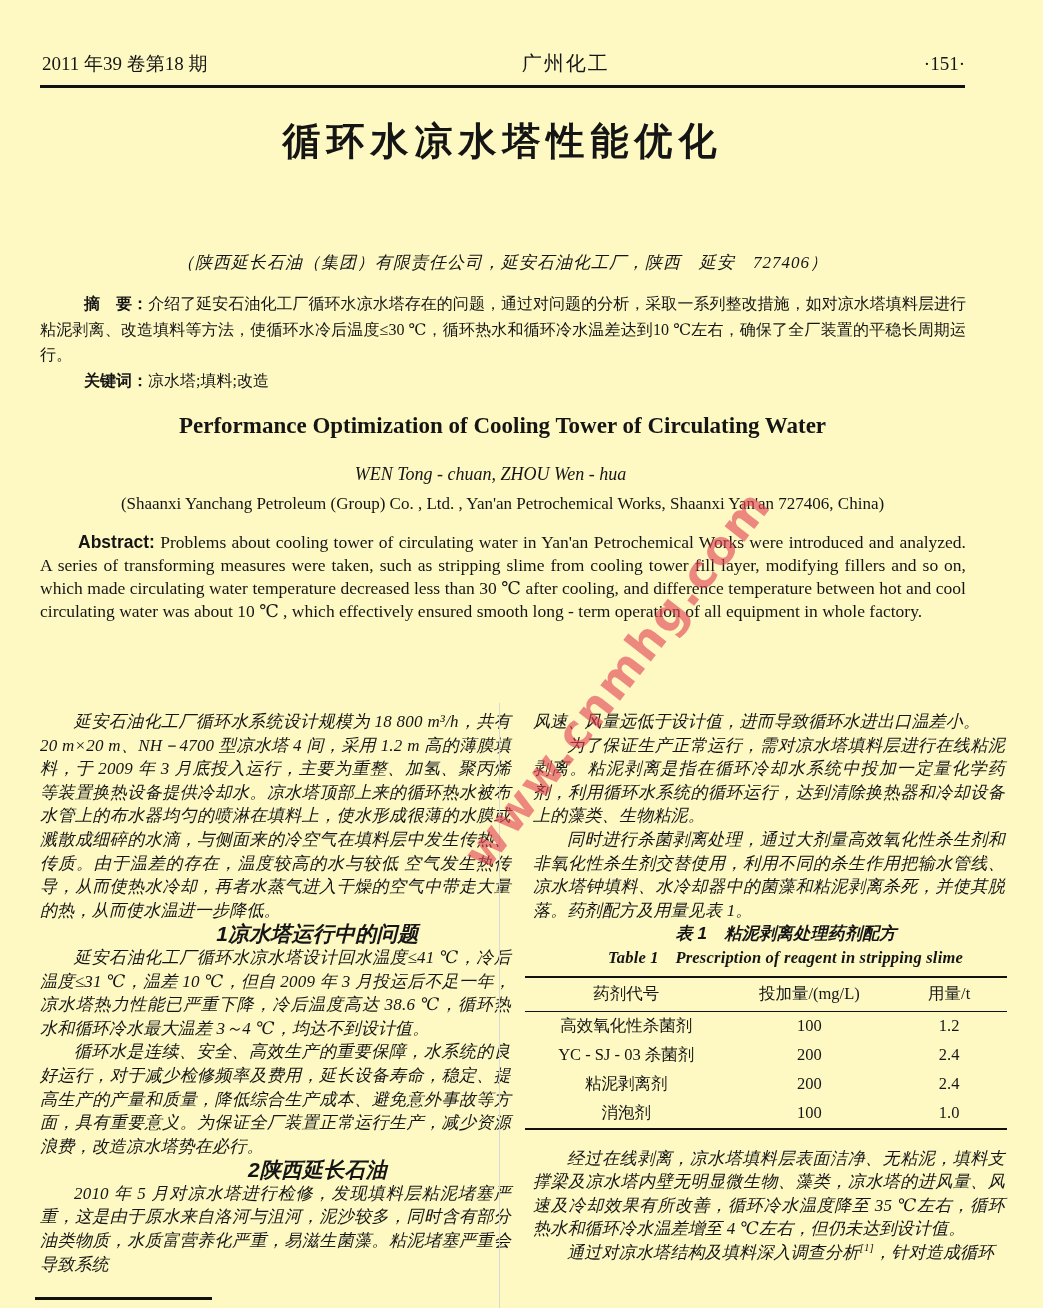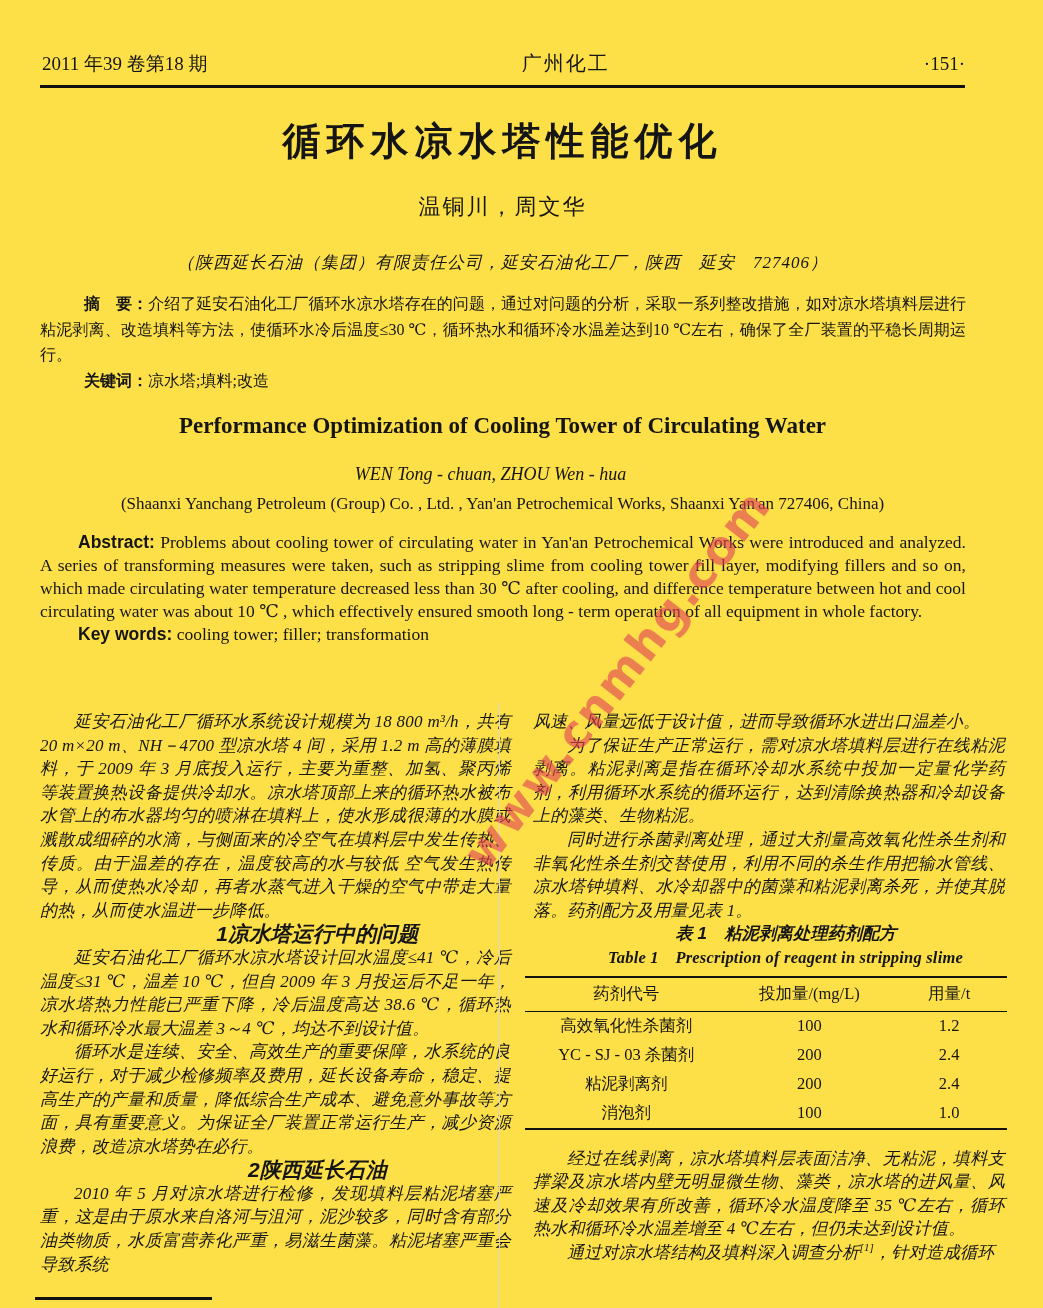--- a/index.html
+++ b/index.html
@@ -1,19 +1,19 @@
 <!DOCTYPE html>
 <html><head>
 <meta charset="utf-8">
 <style>
   html,body{margin:0;padding:0;background:#888;}
   .page{
     position:relative;
     width:1043px;height:1308px;
-    background:#fde047;
+    background:#fef9c3;
     font-family:"Liberation Serif","DejaVu Serif",serif;
     color:#151515;
     overflow:hidden;
   }
   
   .hdr{position:absolute;top:50px;left:42px;width:923px;display:flex;justify-content:space-between;align-items:baseline;font-size:19px;}
   .hdr .jname{font-size:20px;letter-spacing:2px;}
   .hdr-rule{position:absolute;top:85px;left:40px;width:925px;height:3px;background:#111;}
   
   .title-cn{position:absolute;top:116px;left:40px;width:925px;text-align:center;
@@ -66,35 +66,33 @@
 <div class="page">
 
   <div class="hdr">
     <span>2011 年39 卷第18 期</span>
     <span class="jname">广州化工</span>
     <span>·151·</span>
   </div>
   <div class="hdr-rule"></div>
 
   <div class="title-cn">循环水凉水塔性能优化</div>
-  <div class="authors-cn">温铜川，周文华</div>
   <div class="affil-cn">（陕西延长石油（集团）有限责任公司，延安石油化工厂，陕西　延安　727406）</div>
 
   <div class="abs-cn">
     <p class="para"><span class="blabel">摘　要：</span><span>介绍了延安石油化工厂循环水凉水塔存在的问题，通过对问题的分析，采取一系列整改措施，如对凉水塔填料层进行粘泥剥离、改造填料等方法，使循环水冷后温度≤30 ℃，循环热水和循环冷水温差达到10 ℃左右，确保了全厂装置的平稳长周期运行。</span></p>
     <p class="kw"><span class="blabel">关键词：</span><span>凉水塔;填料;改造</span></p>
   </div>
 
   <div class="title-en">Performance Optimization of Cooling Tower of Circulating Water</div>
   <div class="authors-en">WEN Tong - chuan, ZHOU Wen - hua</div>
   <div class="affil-en">(Shaanxi Yanchang Petroleum (Group) Co. , Ltd. , Yan'an Petrochemical Works, Shaanxi Yan'an 727406, China)</div>
 
   <div class="abs-en">
     <p class="para"><span class="blabel">Abstract:</span><span> Problems about cooling tower of circulating water in Yan'an Petrochemical Works were introduced and analyzed. A series of transforming measures were taken, such as stripping slime from cooling tower fill layer, modifying fillers and so on, which made circulating water temperature decreased less than 30 ℃ after cooling, and difference temperature between hot and cool circulating water was about 10 ℃ , which effectively ensured smooth long - term operation of all equipment in whole factory.</span></p>
-    <p class="kw"><span class="blabel">Key words:</span><span> cooling tower; filler; transformation</span></p>
   </div>
 
   <div class="col col-left">
     <p>延安石油化工厂循环水系统设计规模为 18 800 m³/h，共有 20 m×20 m、NH－4700 型凉水塔 4 间，采用 1.2 m 高的薄膜填料，于 2009 年 3 月底投入运行，主要为重整、加氢、聚丙烯等装置换热设备提供冷却水。凉水塔顶部上来的循环热水被布水管上的布水器均匀的喷淋在填料上，使水形成很薄的水膜或溅散成细碎的水滴，与侧面来的冷空气在填料层中发生传热、传质。由于温差的存在，温度较高的水与较低 空气发生热传导，从而使热水冷却，再者水蒸气进入干燥的空气中带走大量的热，从而使水温进一步降低。</p>
     <p class="sec-h"><span class="num">1</span><span>凉水塔运行中的问题</span></p>
     <p>延安石油化工厂循环水凉水塔设计回水温度≤41 ℃，冷后温度≤31 ℃，温差 10 ℃，但自 2009 年 3 月投运后不足一年，凉水塔热力性能已严重下降，冷后温度高达 38.6 ℃，循环热水和循环冷水最大温差 3～4 ℃，均达不到设计值。</p>
     <p>循环水是连续、安全、高效生产的重要保障，水系统的良好运行，对于减少检修频率及费用，延长设备寿命，稳定、提高生产的产量和质量，降低综合生产成本、避免意外事故等方面，具有重要意义。为保证全厂装置正常运行生产，减少资源浪费，改造凉水塔势在必行。</p>
     <p class="sec-h"><span class="num">2</span><span>陕西延长石油</span></p>
     <p>2010 年 5 月对凉水塔进行检修，发现填料层粘泥堵塞严重，这是由于原水来自洛河与沮河，泥沙较多，同时含有部分油类物质，水质富营养化严重，易滋生菌藻。粘泥堵塞严重会导致系统</p>
   </div>

